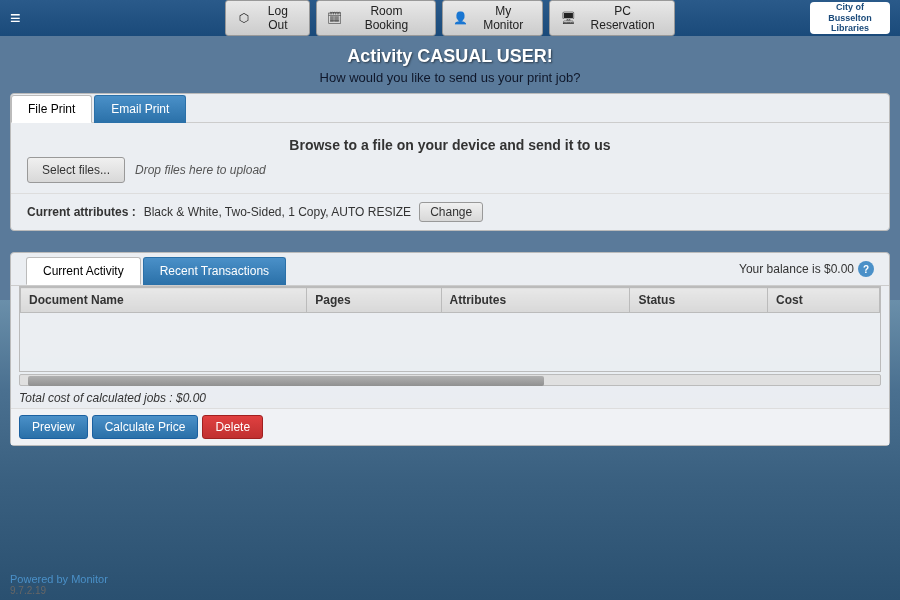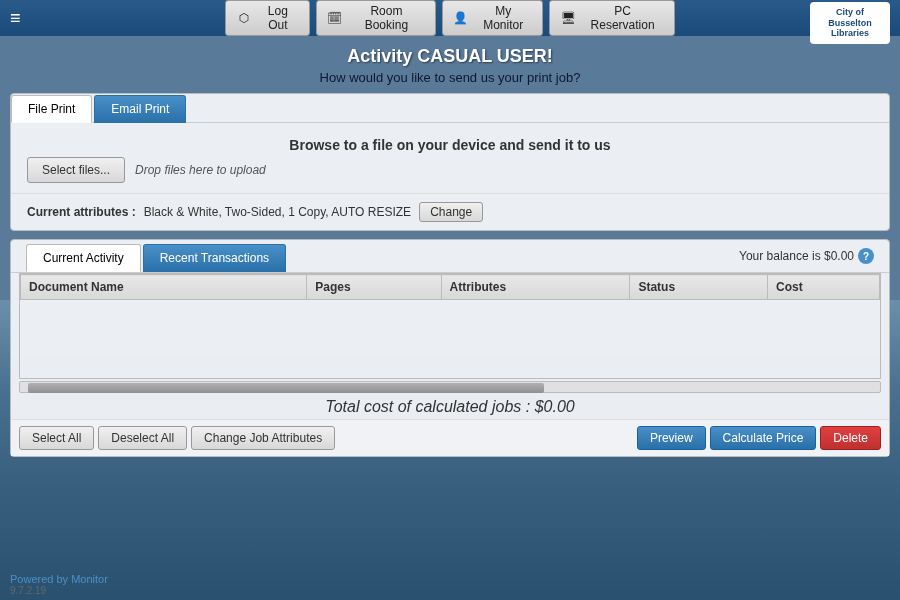--- a/index.html
+++ b/index.html
@@ -80,21 +80,21 @@
       border-radius: 4px;
       padding: 2px 6px;
       display: flex;
       align-items: center;
       justify-content: center;
       font-size: 9px;
       font-weight: bold;
       color: #1a4a7a;
       text-align: center;
       line-height: 1.2;
-      height: 42px;
+      height: 32px;
       width: 80px;
     }
 
     
     .main-content {
       position: relative;
       z-index: 5;
       padding: 0 10px;
     }
 
@@ -114,21 +114,21 @@
       font-size: 13px;
       color: #0f172a;
       margin-top: 3px;
     }
 
     
     .panel {
       background: rgba(240, 242, 245, 0.97);
       border: 1px solid #bbb;
       border-radius: 4px;
-      margin: 0 0 8px 0;
+      margin: 0 0 21px 0;
     }
 
     
     .tab-bar {
       display: flex;
       background: transparent;
       border-bottom: 1px solid #ccc;
     }
     .tab {
       padding: 6px 16px;
@@ -343,31 +343,31 @@
       font-size: 11px;
       cursor: pointer;
     }
     .footer-version {
       font-size: 10px;
       color: #666;
     }
 
     .total-row {
       display: flex;
-      justify-content: center;
+      justify-content: flex-start;
       padding: 3px 8px;
-      font-size: 16px;
+      font-size: 12px;
       color: #333;
       font-style: italic;
     }
 
     .table-outer {
       margin: 0 8px;
       border: 1px solid #bbb;
-      height: 106px;
+      height: 86px;
       overflow: auto;
       position: relative;
     }
     .table-outer table {
       width: 100%;
       min-width: 600px;
     }
   </style>
 </head>
 <body>
@@ -457,25 +457,20 @@
 
     <div class="scrollbar-h">
       <div class="scrollbar-h-thumb"></div>
     </div>
 
     <div class="total-row">
       <span>Total cost of calculated jobs : $0.00</span>
     </div>
 
     <div class="bottom-bar">
-      <div class="bottom-actions-left">
-        <button class="action-btn">Select All</button>
-        <button class="action-btn">Deselect All</button>
-        <button class="action-btn">Change Job Attributes</button>
-      </div>
       <div class="bottom-actions-right">
         <button class="action-btn action-btn-blue">Preview</button>
         <button class="action-btn action-btn-blue">Calculate Price</button>
         <button class="action-btn action-btn-red">Delete</button>
       </div>
     </div>
   </div>
 
 </div>
 

